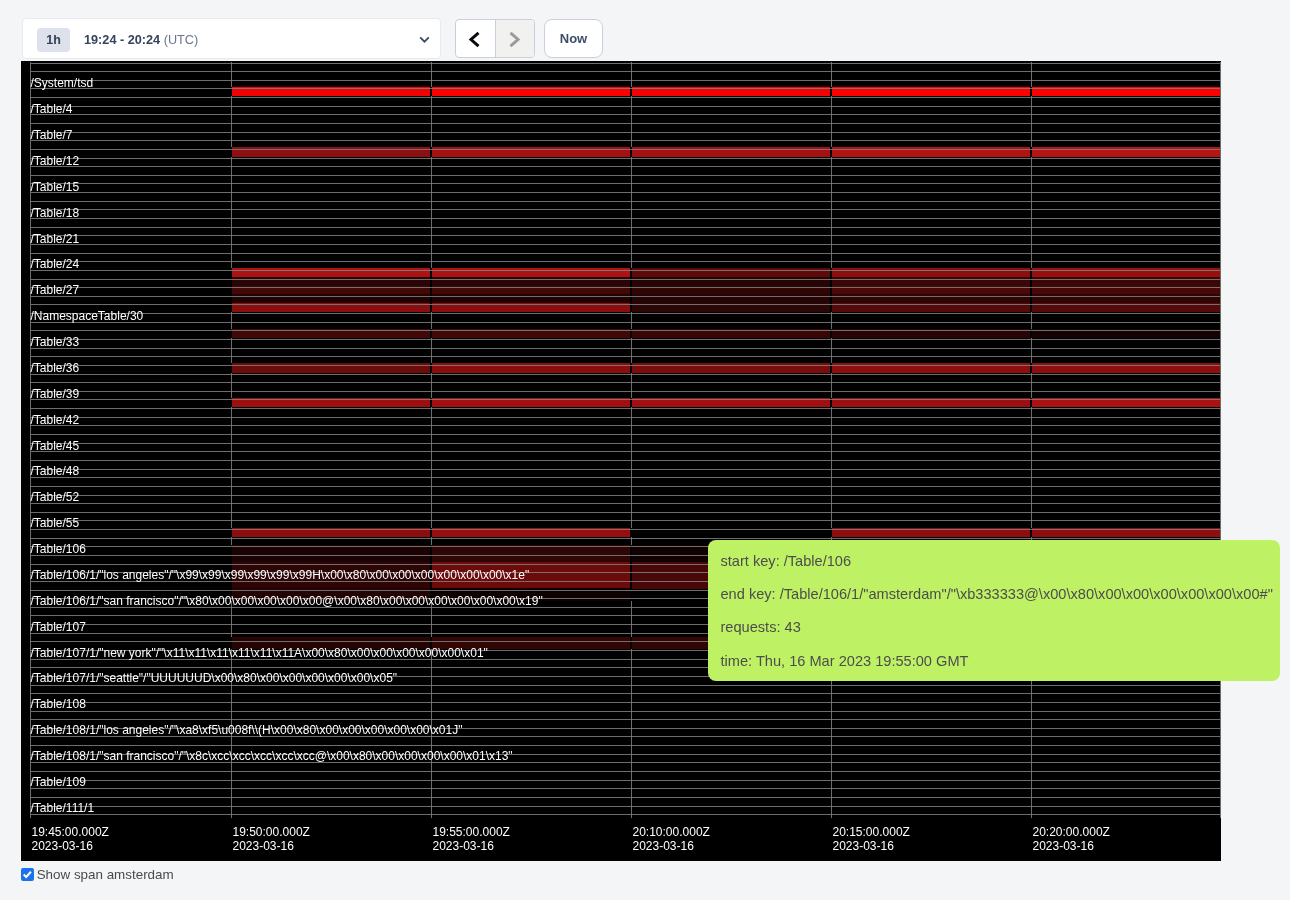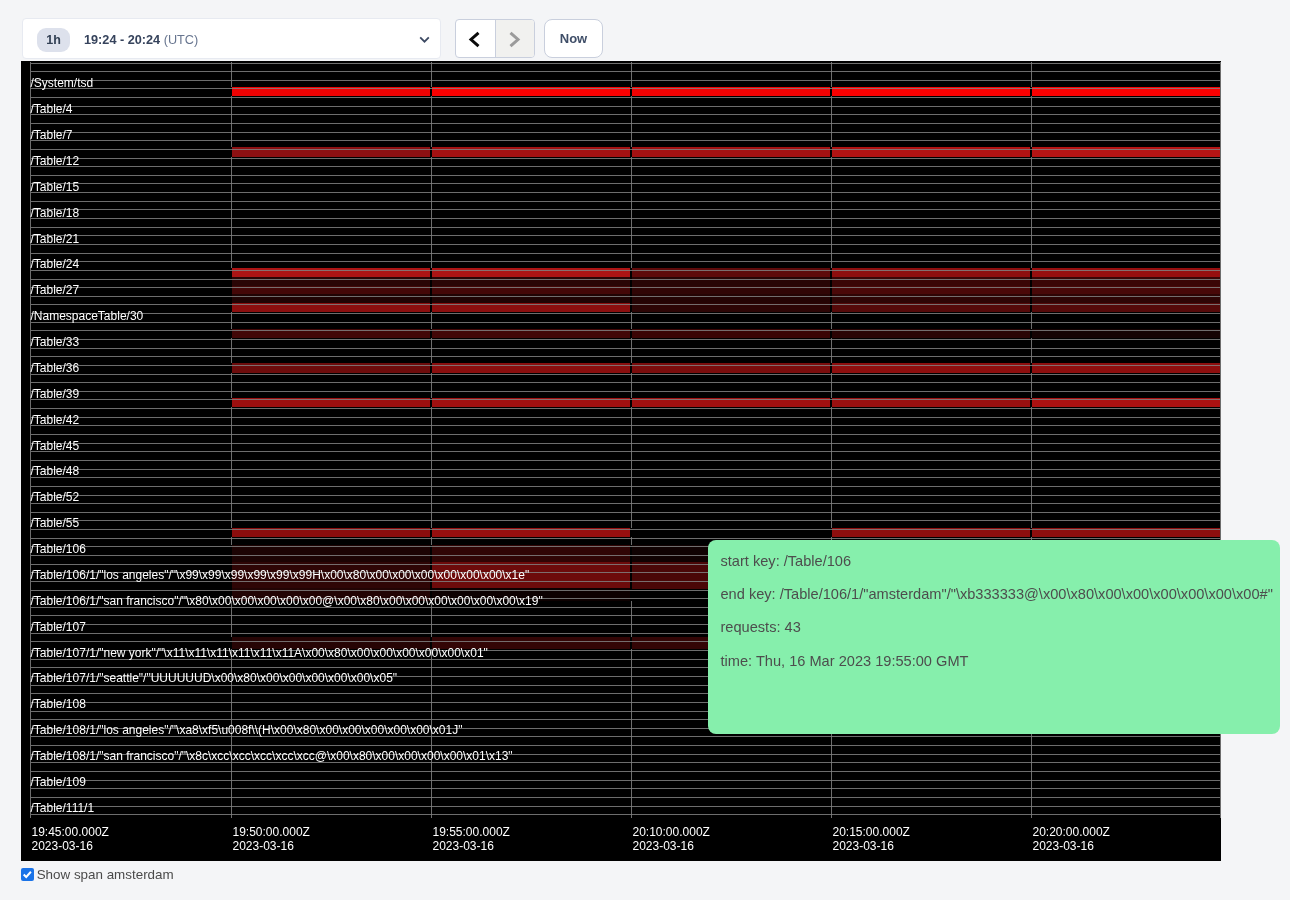--- a/index.html
+++ b/index.html
@@ -3,21 +3,21 @@
 <meta charset="utf-8">
 <style>
   * { margin:0; padding:0; box-sizing:border-box; }
   html,body { width:1290px; height:900px; background:#f4f5f7; font-family:"Liberation Sans",sans-serif; position:relative; overflow:hidden; }
   .abs { position:absolute; }
 </style>
 </head>
 <body>
 
 <div class="abs" style="left:22px;top:18px;width:419px;height:41px;background:#ffffff;border:1px solid #e7eaf1;border-radius:4px;"></div>
-<div class="abs" style="left:37px;top:28px;width:33px;height:24px;background:#dde1ec;border-radius:9px;text-align:center;line-height:24px;font-size:12.5px;font-weight:700;color:#324054;">1h</div>
+<div class="abs" style="left:37px;top:28px;width:33px;height:24px;background:#dde1ec;border-radius:4px;text-align:center;line-height:24px;font-size:12.5px;font-weight:700;color:#324054;">1h</div>
 <div class="abs" style="left:84px;top:31.5px;height:16px;line-height:16px;font-size:12.7px;font-weight:700;color:#36435c;text-align:right;">19:24 - 20:24 <span style="font-weight:400;color:#67758f;">(UTC)</span></div>
 <svg class="abs" style="left:419px;top:36px;" width="11" height="8" viewBox="0 0 11 8">
     <path d="M1.2 1.4 L5.5 5.7 L9.8 1.4" stroke="#3c4962" stroke-width="1.8" fill="none"></path>
   </svg>
 
 <div class="abs" style="left:455px;top:19px;width:80px;height:39px;background:#ffffff;border:1px solid #c9cfdd;border-radius:4px;overflow:hidden;">
   <div class="abs" style="left:39px;top:0;width:41px;height:39px;background:#f1f1ef;border-left:1px solid #c9cfdd;"></div>
 </div>
 <svg class="abs" style="left:468px;top:31px;" width="13" height="17" viewBox="0 0 13 17">
     <path d="M10.5 1.8 L3 8.5 L10.5 15.2" stroke="#0a0a0a" stroke-width="3" fill="none"></path>
@@ -209,21 +209,21 @@
 <text x="611.5" y="774.8">20:10:00.000Z</text>
 <text x="611.5" y="789.3">2023-03-16</text>
 <text x="811.5" y="774.8">20:15:00.000Z</text>
 <text x="811.5" y="789.3">2023-03-16</text>
 <text x="1011.5" y="774.8">20:20:00.000Z</text>
 <text x="1011.5" y="789.3">2023-03-16</text>
 </g>
 </svg>
 </div>
 
-<div class="abs" style="left:708px;top:540px;width:572px;height:194px;background:#86efac;border-radius:8px;color:#4d4d4d;font-size:14.6px;line-height:17px;white-space:nowrap;">
+<div class="abs" style="left:708px;top:540px;width:572px;height:141px;background:#bef264;border-radius:8px;color:#4d4d4d;font-size:14.6px;line-height:17px;white-space:nowrap;">
   <div class="abs" style="left:12.5px;top:12.5px;">start key: /Table/106</div>
   <div class="abs" style="left:12.5px;top:46.3px;">end key: /Table/106/1/"amsterdam"/"\xb333333@\x00\x80\x00\x00\x00\x00\x00\x00#"</div>
   <div class="abs" style="left:12.5px;top:79.4px;">requests: 43</div>
   <div class="abs" style="left:12.5px;top:113px;">time: Thu, 16 Mar 2023 19:55:00 GMT</div>
 </div>
 
 <div class="abs" style="left:21.3px;top:868px;width:12.6px;height:12.6px;background:#1a73e8;border-radius:2px;">
   <svg width="12.6" height="12.6" viewBox="0 0 14 14" style="display:block">
       <path d="M3 7.2 L5.8 10 L11 4.2" stroke="#ffffff" stroke-width="2.2" fill="none"></path>
     </svg>

